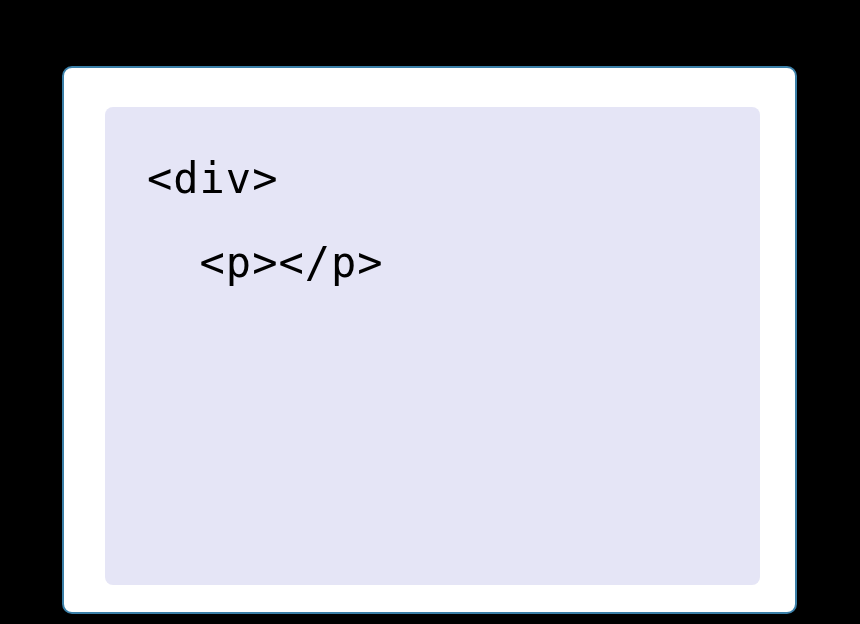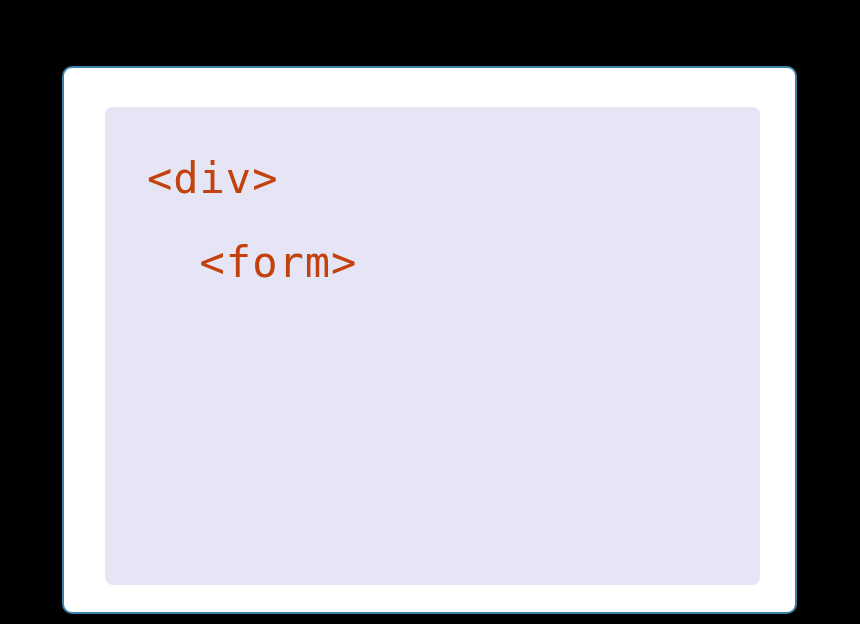--- a/index.html
+++ b/index.html
@@ -33,26 +33,26 @@
     height: 478px;
     background: #e5e5f6;
     border-radius: 8px;
     padding: 30px 0 0 42px;
     overflow: hidden;
   }
   .code-line {
     font-family: "DejaVu Sans Mono", monospace;
     font-size: 42px;
     line-height: 84px;
-    color: #c2410c;
+    color: #000000;
     white-space: pre;
     letter-spacing: 1px;
   }
 </style>
 </head>
 <body>
 
 <div class="code-card">
   <div class="code-block">
     <div class="code-line">&lt;div&gt;</div>
-    <div class="code-line">  &lt;form&gt;</div>
+    <div class="code-line">  &lt;p&gt;&lt;/p&gt;</div>
   </div>
 </div>
 
 </body></html>

